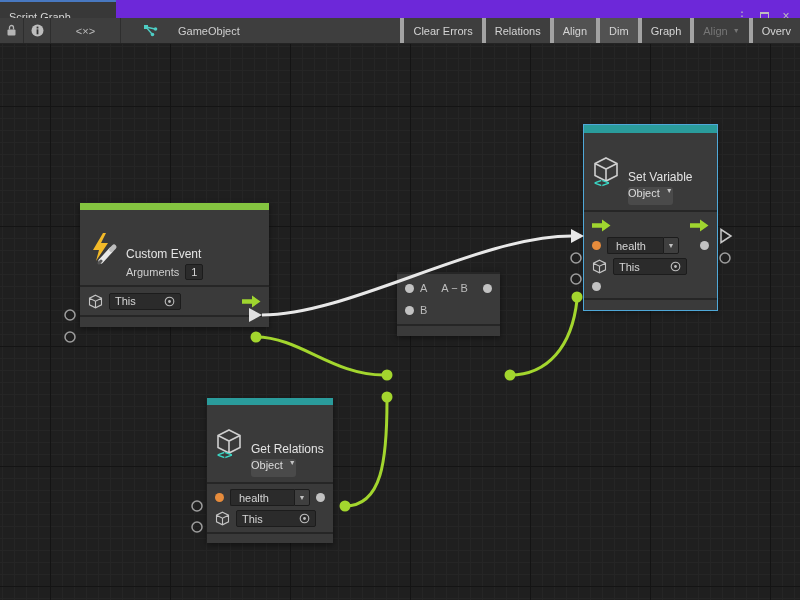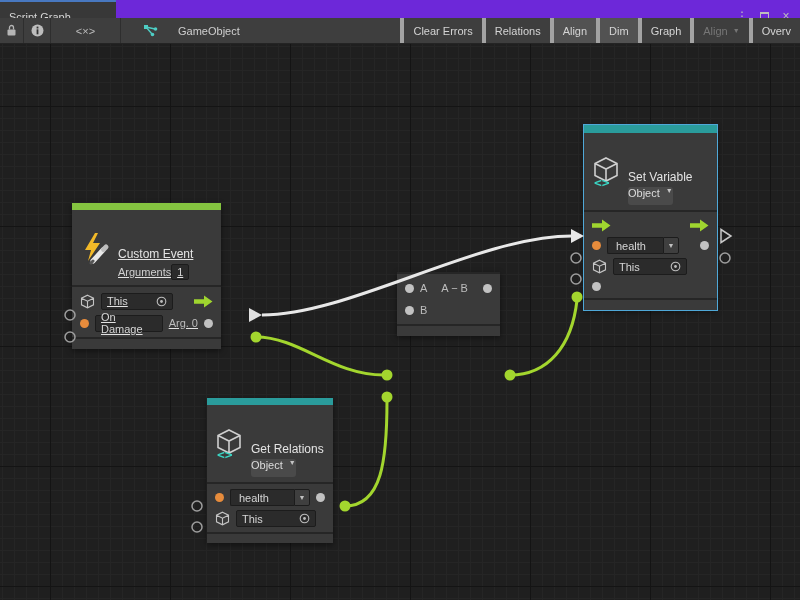--- a/index.html
+++ b/index.html
@@ -152,34 +152,34 @@
       <div class="tb-btn disabled">
         <span>Align</span>
         <span class="caret">▼</span>
       </div>
       <div class="tb-btn">Overv</div>
     </div>
   </div>
 
   <div class="canvas">
 
-    <div class="node" style="left:72px; top:159px; width:149px;text-decoration:underline;">
+    <div class="node" style="left:80px; top:159px; width:189px;">
       <div class="accent-bar" style="height:7px; background:#84c440;"></div>
       <div class="node-header">
         <span class="icon">
           <svg width="30" height="34" viewBox="0 0 30 34">
             <polygon points="15,2 5,19 11,19 8,30 20,12 13,12 18,2" fill="#f2b928"></polygon>
             <path d="M13 30 L23 19" stroke="#e8e8e8" stroke-width="5" stroke-linecap="round"></path>
             <path d="M23.5 18.5 L26 16" stroke="#bdbdbd" stroke-width="5" stroke-linecap="round"></path>
             <path d="M11 32 L13 30" stroke="#555" stroke-width="3" stroke-linecap="round"></path>
           </svg>
         </span>
         <div class="hdr-col">
           <span class="node-title">Custom Event</span>
-          <span style="display:flex; align-items:center; ">
+          <span style="display:flex; align-items:center; gap:6px;">
             <span class="row-label" style="color:#d0d0d0;">Arguments</span>
             <span class="args-box">1</span>
           </span>
         </div>
       </div>
       <div class="node-divider"></div>
       <div class="node-rows">
         <div class="row">
           <span class="icon">
             <svg width="15" height="15" viewBox="0 0 15 15" fill="none" stroke="#c4c4c4" stroke-width="1.1">
@@ -193,28 +193,20 @@
                   <circle cx="5.5" cy="5.5" r="4.3" fill="none" stroke="#bdbdbd" stroke-width="1.1"></circle>
                   <circle cx="5.5" cy="5.5" r="1.4" fill="#bdbdbd"></circle>
                 </svg>
             </span>
           </span>
           <span class="push-right icon">
             <svg width="19" height="13" viewBox="0 0 19 13">
                 <polygon points="0,4.3 10,4.3 10,0.5 18.5,6.5 10,12.5 10,8.7 0,8.7" fill="#9fd52f"></polygon>
               </svg>
           </span>
-        </div>
-        <div class="row">
-          <span class="port-dot dot-orange"></span>
-          <span class="field" style="width:78px;">
-            <span>On Damage</span>
-          </span>
-          <span class="row-label">Arg. 0</span>
-          <span class="port-dot dot-white push-right"></span>
         </div>
       </div>
       <div class="node-footer"></div>
     </div>
 
     <div class="node" style="left:397px; top:228px; width:103px;">
       <div class="node-divider"></div>
       <div class="node-rows">
         <div class="row">
           <span class="port-dot dot-white"></span>

